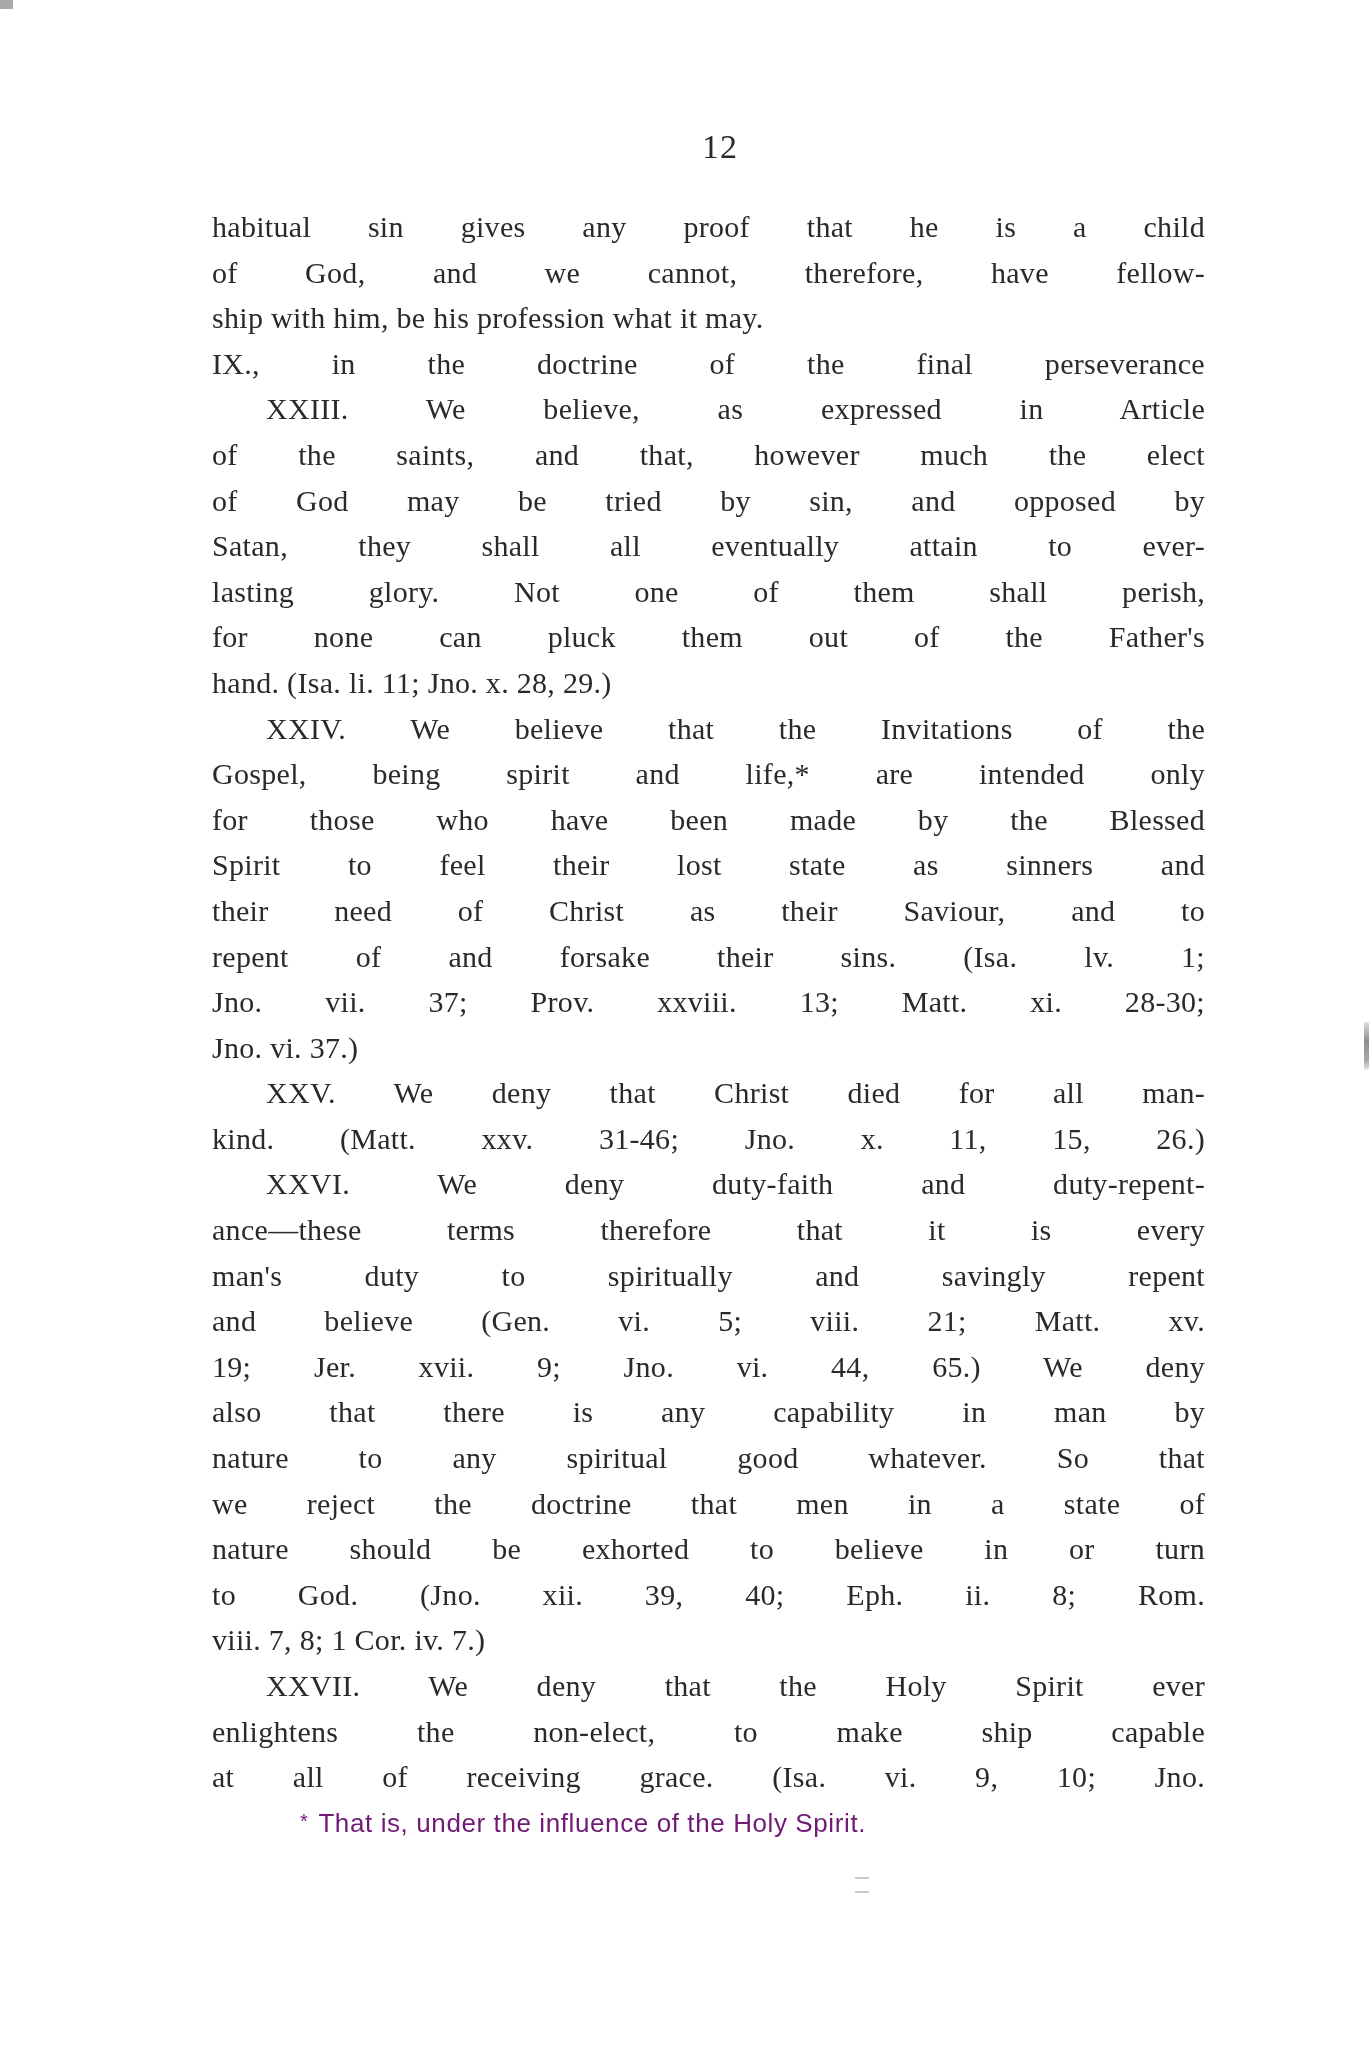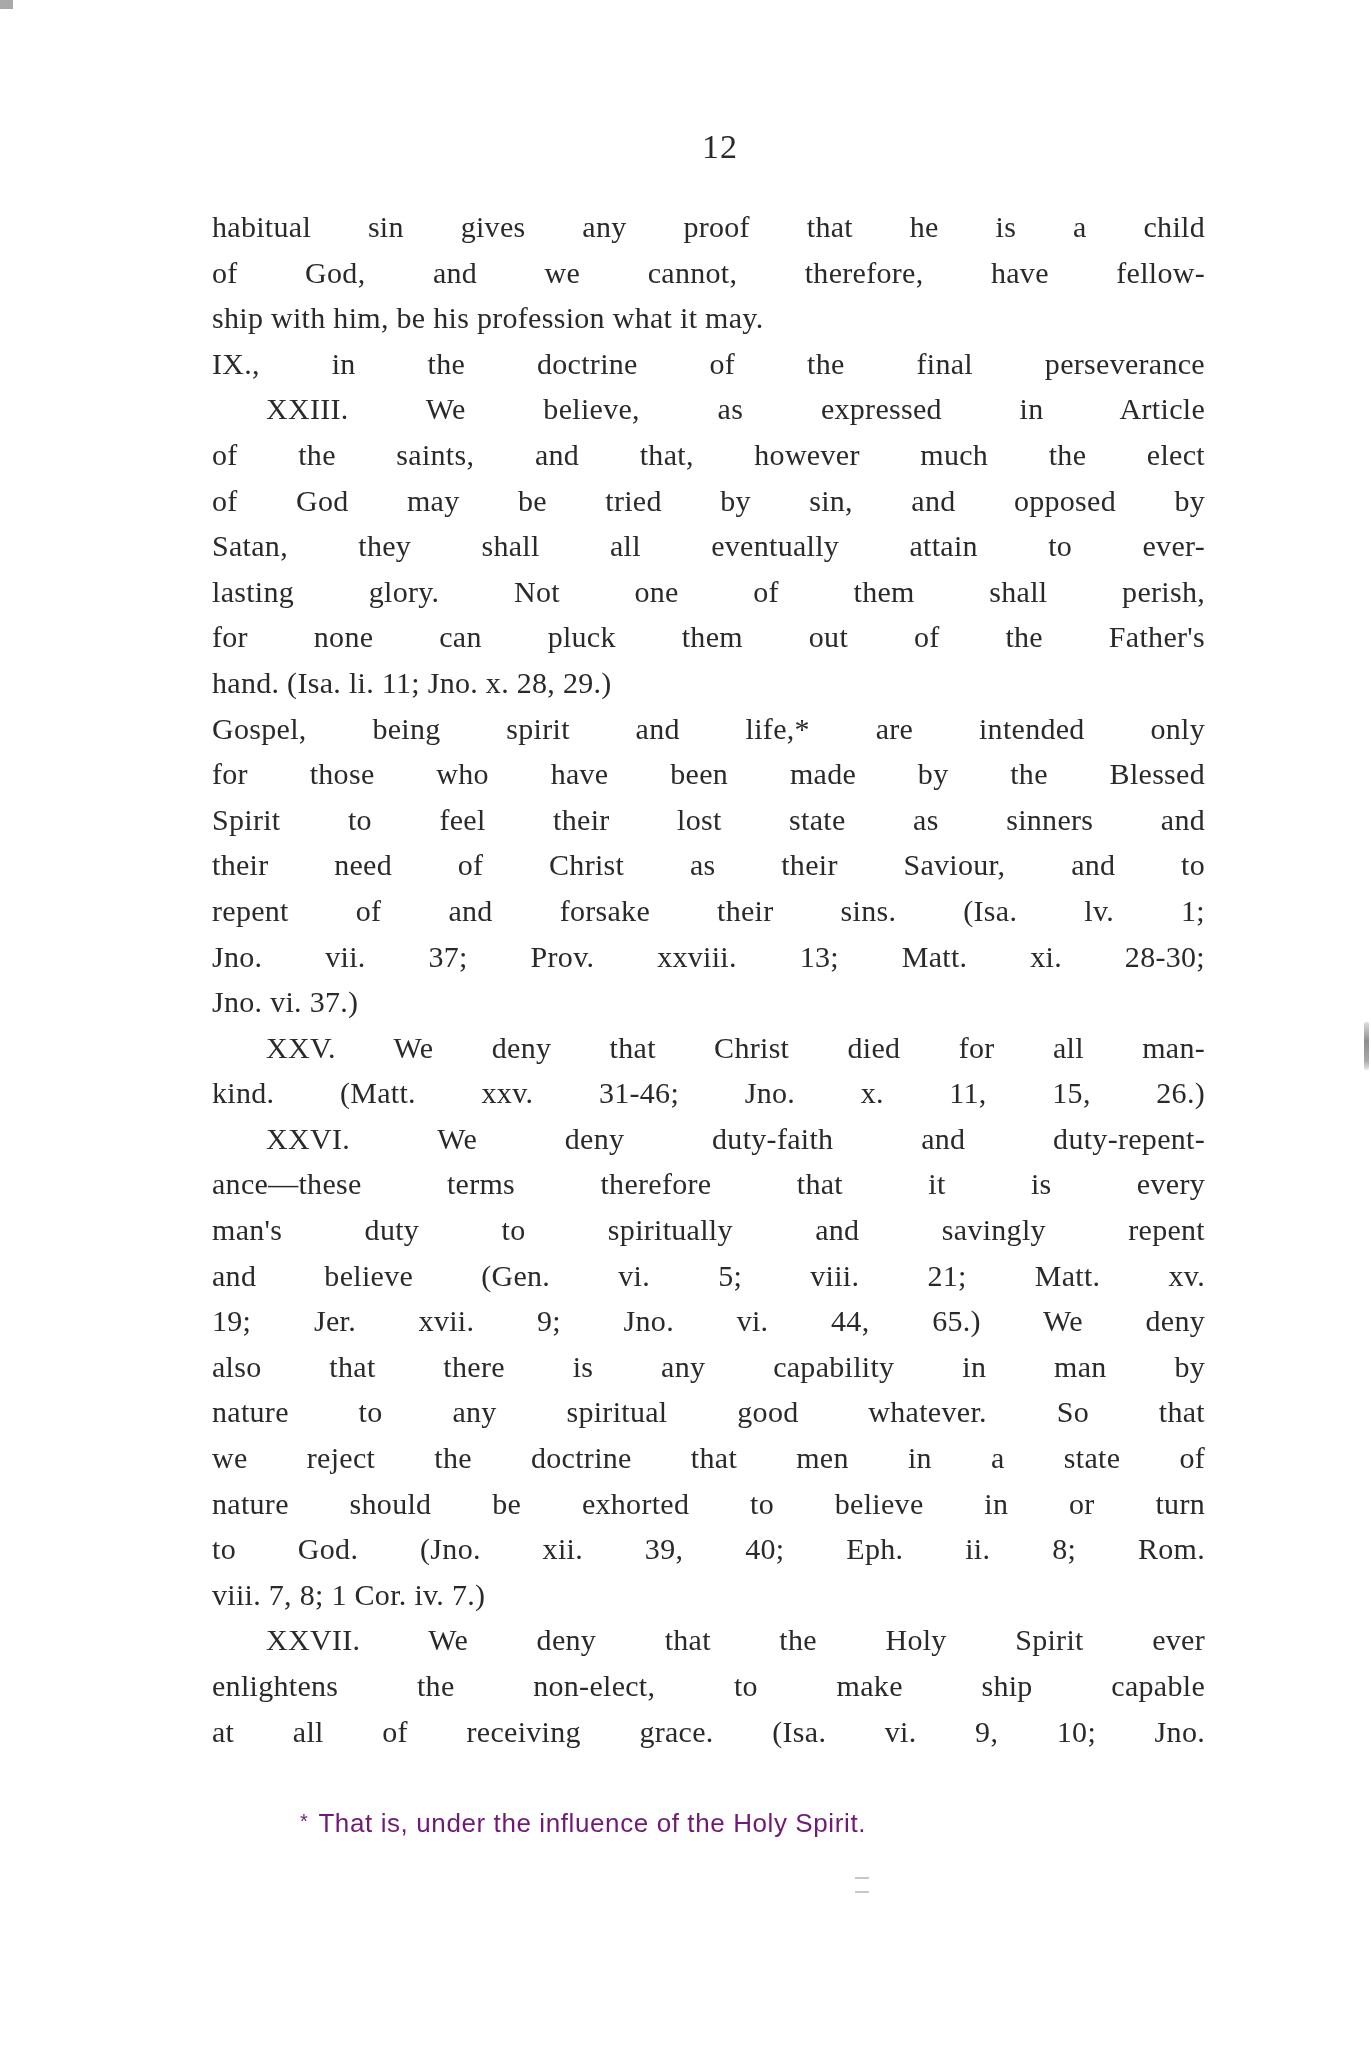--- a/index.html
+++ b/index.html
@@ -95,20 +95,21 @@
     <span class="line">of God, and we cannot, therefore, have fellow-</span>
     <span class="line last">ship with him, be his profession what it may.</span>
     <span class="line">IX., in the doctrine of the final perseverance</span>
     <span class="line indent">XXIII. We believe, as expressed in Article</span>
     <span class="line">of the saints, and that, however much the elect</span>
     <span class="line">of God may be tried by sin, and opposed by</span>
     <span class="line">Satan, they shall all eventually attain to ever-</span>
     <span class="line">lasting glory.  Not one of them shall perish,</span>
     <span class="line">for none can pluck them out of the Father's</span>
     <span class="line last">hand.  (Isa. li. 11; Jno. x. 28, 29.)</span>
+    <span class="line indent">XXIV. We believe that the Invitations of the</span>
     <span class="line">Gospel, being spirit and life,* are intended only</span>
     <span class="line">for those who have been made by the Blessed</span>
     <span class="line">Spirit to feel their lost state as sinners and</span>
     <span class="line">their need of Christ as their Saviour, and to</span>
     <span class="line">repent of and forsake their sins.  (Isa. lv. 1;</span>
     <span class="line">Jno. vii. 37; Prov. xxviii. 13; Matt. xi. 28-30;</span>
     <span class="line last">Jno. vi. 37.)</span>
     <span class="line indent">XXV. We deny that Christ died for all man-</span>
     <span class="line">kind.  (Matt. xxv. 31-46; Jno. x. 11, 15, 26.)</span>
     <span class="line indent">XXVI. We deny duty-faith and duty-repent-</span>

